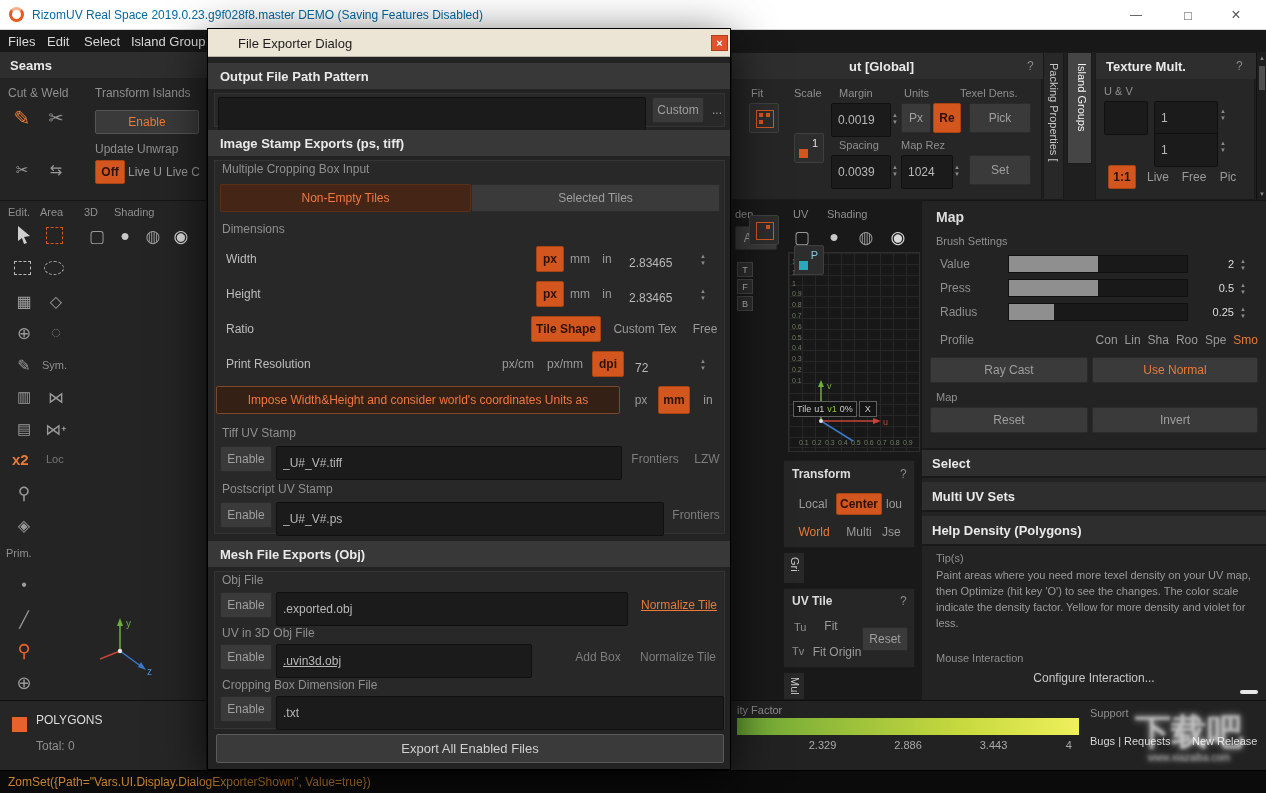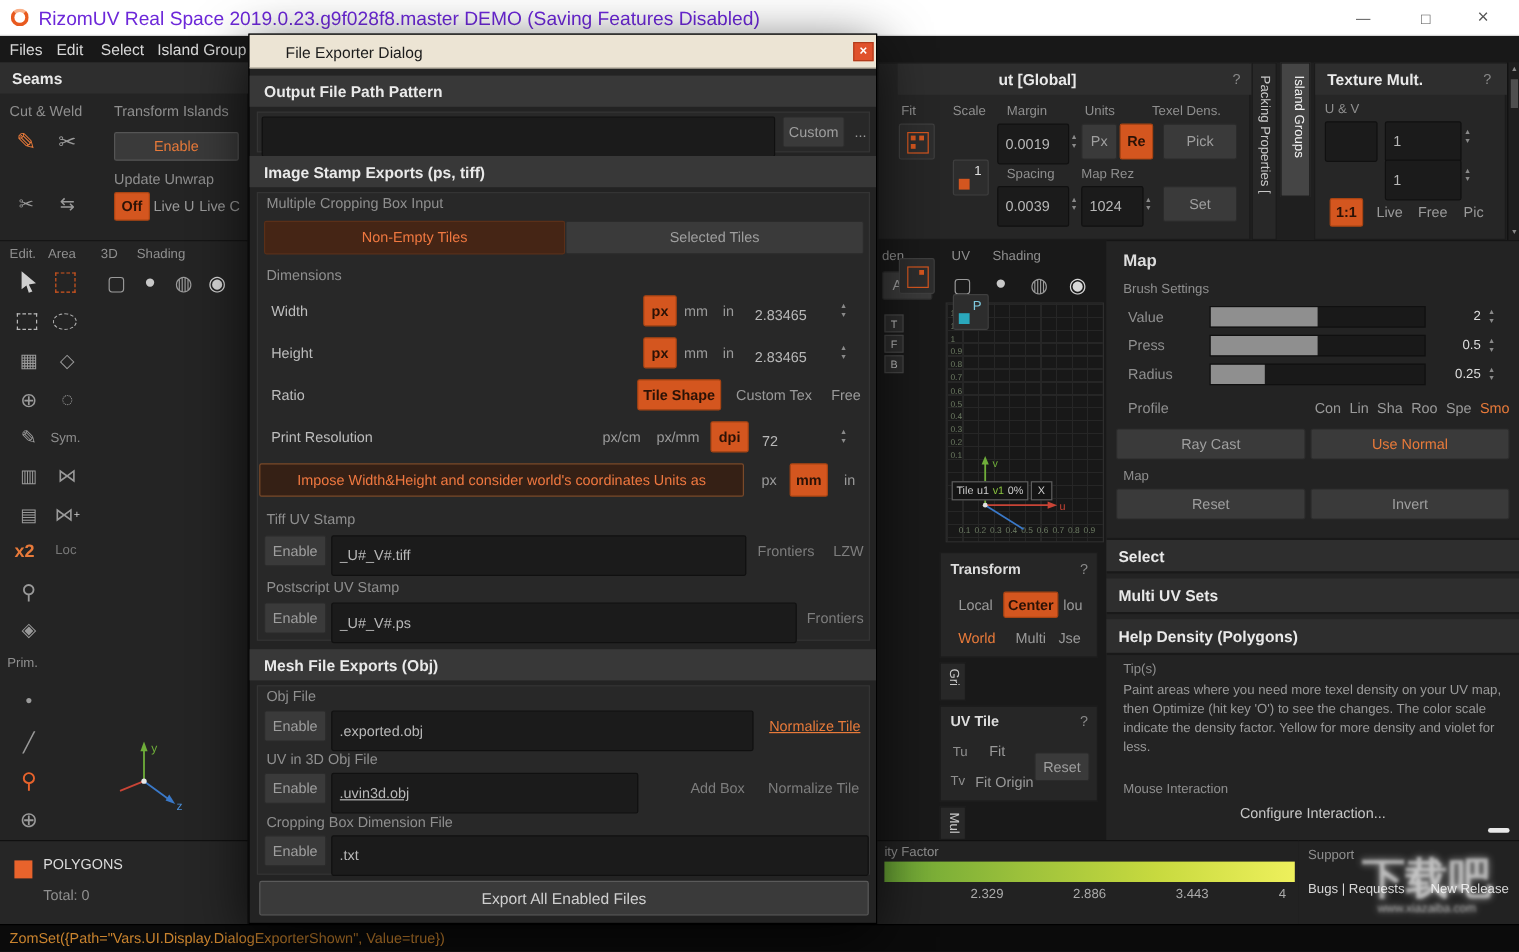--- a/index.html
+++ b/index.html
@@ -52,21 +52,21 @@
   .scic .lt{position:absolute;right:5px;top:3px;font-size:11px;color:#e0e0e0;}
   .scic .sq{position:absolute;left:4px;bottom:4px;width:9px;height:9px;}
 </style>
 </head>
 <body>
 
 <div class="scr">
 
   <div class="a" style="left:0;top:0;width:1266px;height:30px;background:#ffffff;border-bottom:1px solid #d8d8d8;">
     <span class="a" style="left:9px;top:7px;width:15px;height:15px;border-radius:50%;border:3px solid #e85a1f;border-top-color:#f9b089;"></span>
-    <span class="a" style="left:32px;top:8px;font-size:16px;color:#6d28d9;white-space:nowrap;">RizomUV  Real Space 2019.0.23.g9f028f8.master DEMO (Saving Features Disabled)</span>
+    <span class="a" style="left:32px;top:8px;font-size:12px;color:#0369a1;white-space:nowrap;">RizomUV  Real Space 2019.0.23.g9f028f8.master DEMO (Saving Features Disabled)</span>
     <span class="a ico" style="right:108px;top:0;width:44px;height:30px;color:#555;font-size:12px;">—</span>
     <span class="a ico" style="right:56px;top:0;width:44px;height:30px;color:#555;font-size:13px;">□</span>
     <span class="a ico" style="right:8px;top:0;width:44px;height:30px;color:#555;font-size:16px;">×</span>
   </div>
 
   <div class="a" style="left:0;top:30px;width:1266px;height:22px;background:#181818;">
     <span class="a" style="left:8px;top:4px;font-size:13px;color:#d8d8d8;">Files</span>
     <span class="a" style="left:47px;top:4px;font-size:13px;color:#d8d8d8;">Edit</span>
     <span class="a" style="left:84px;top:4px;font-size:13px;color:#d8d8d8;">Select</span>
     <span class="a" style="left:131px;top:4px;font-size:13px;color:#d8d8d8;">Island Group</span>
@@ -234,21 +234,21 @@
     <span class="a lbl sl" style="left:10px;top:32px;">Tu</span>
     <div class="a tbt" style="left:30px;top:26px;width:34px;height:22px;">Fit</div>
     <div class="a btn" style="left:78px;top:38px;width:46px;height:24px;">Reset</div>
     <span class="a lbl sl" style="left:8px;top:56px;">Tv</span>
     <div class="a tbt" style="left:24px;top:52px;width:58px;height:22px;">Fit Origin</div>
   </div>
 
   <div class="a vtab" style="left:783px;top:672px;width:22px;height:28px;padding-top:4px;">Mul</div>
 
   <div class="a panel" style="left:731px;top:52px;width:311px;height:148px;">
-    <div class="a phdr" style="left:16px;top:0;width:311px;height:26px;padding-left:84px;">ut [Global]</div>
+    <div class="a phdr" style="left:0;top:0;width:311px;height:26px;padding-left:117px;">ut [Global]</div>
     <span class="a qm" style="left:295px;top:6px;">?</span>
     <span class="a lbl sl" style="left:19px;top:34px;">Fit</span>
     <span class="a lbl sl" style="left:62px;top:34px;">Scale</span>
     <span class="a lbl sl" style="left:107px;top:34px;">Margin</span>
     <span class="a lbl sl" style="left:172px;top:34px;">Units</span>
     <span class="a lbl sl" style="left:228px;top:34px;">Texel Dens.</span>
 
     <div class="a fitic" style="left:17px;top:50px;">
         <div class="fr"></div>
         <div class="d1"></div>

